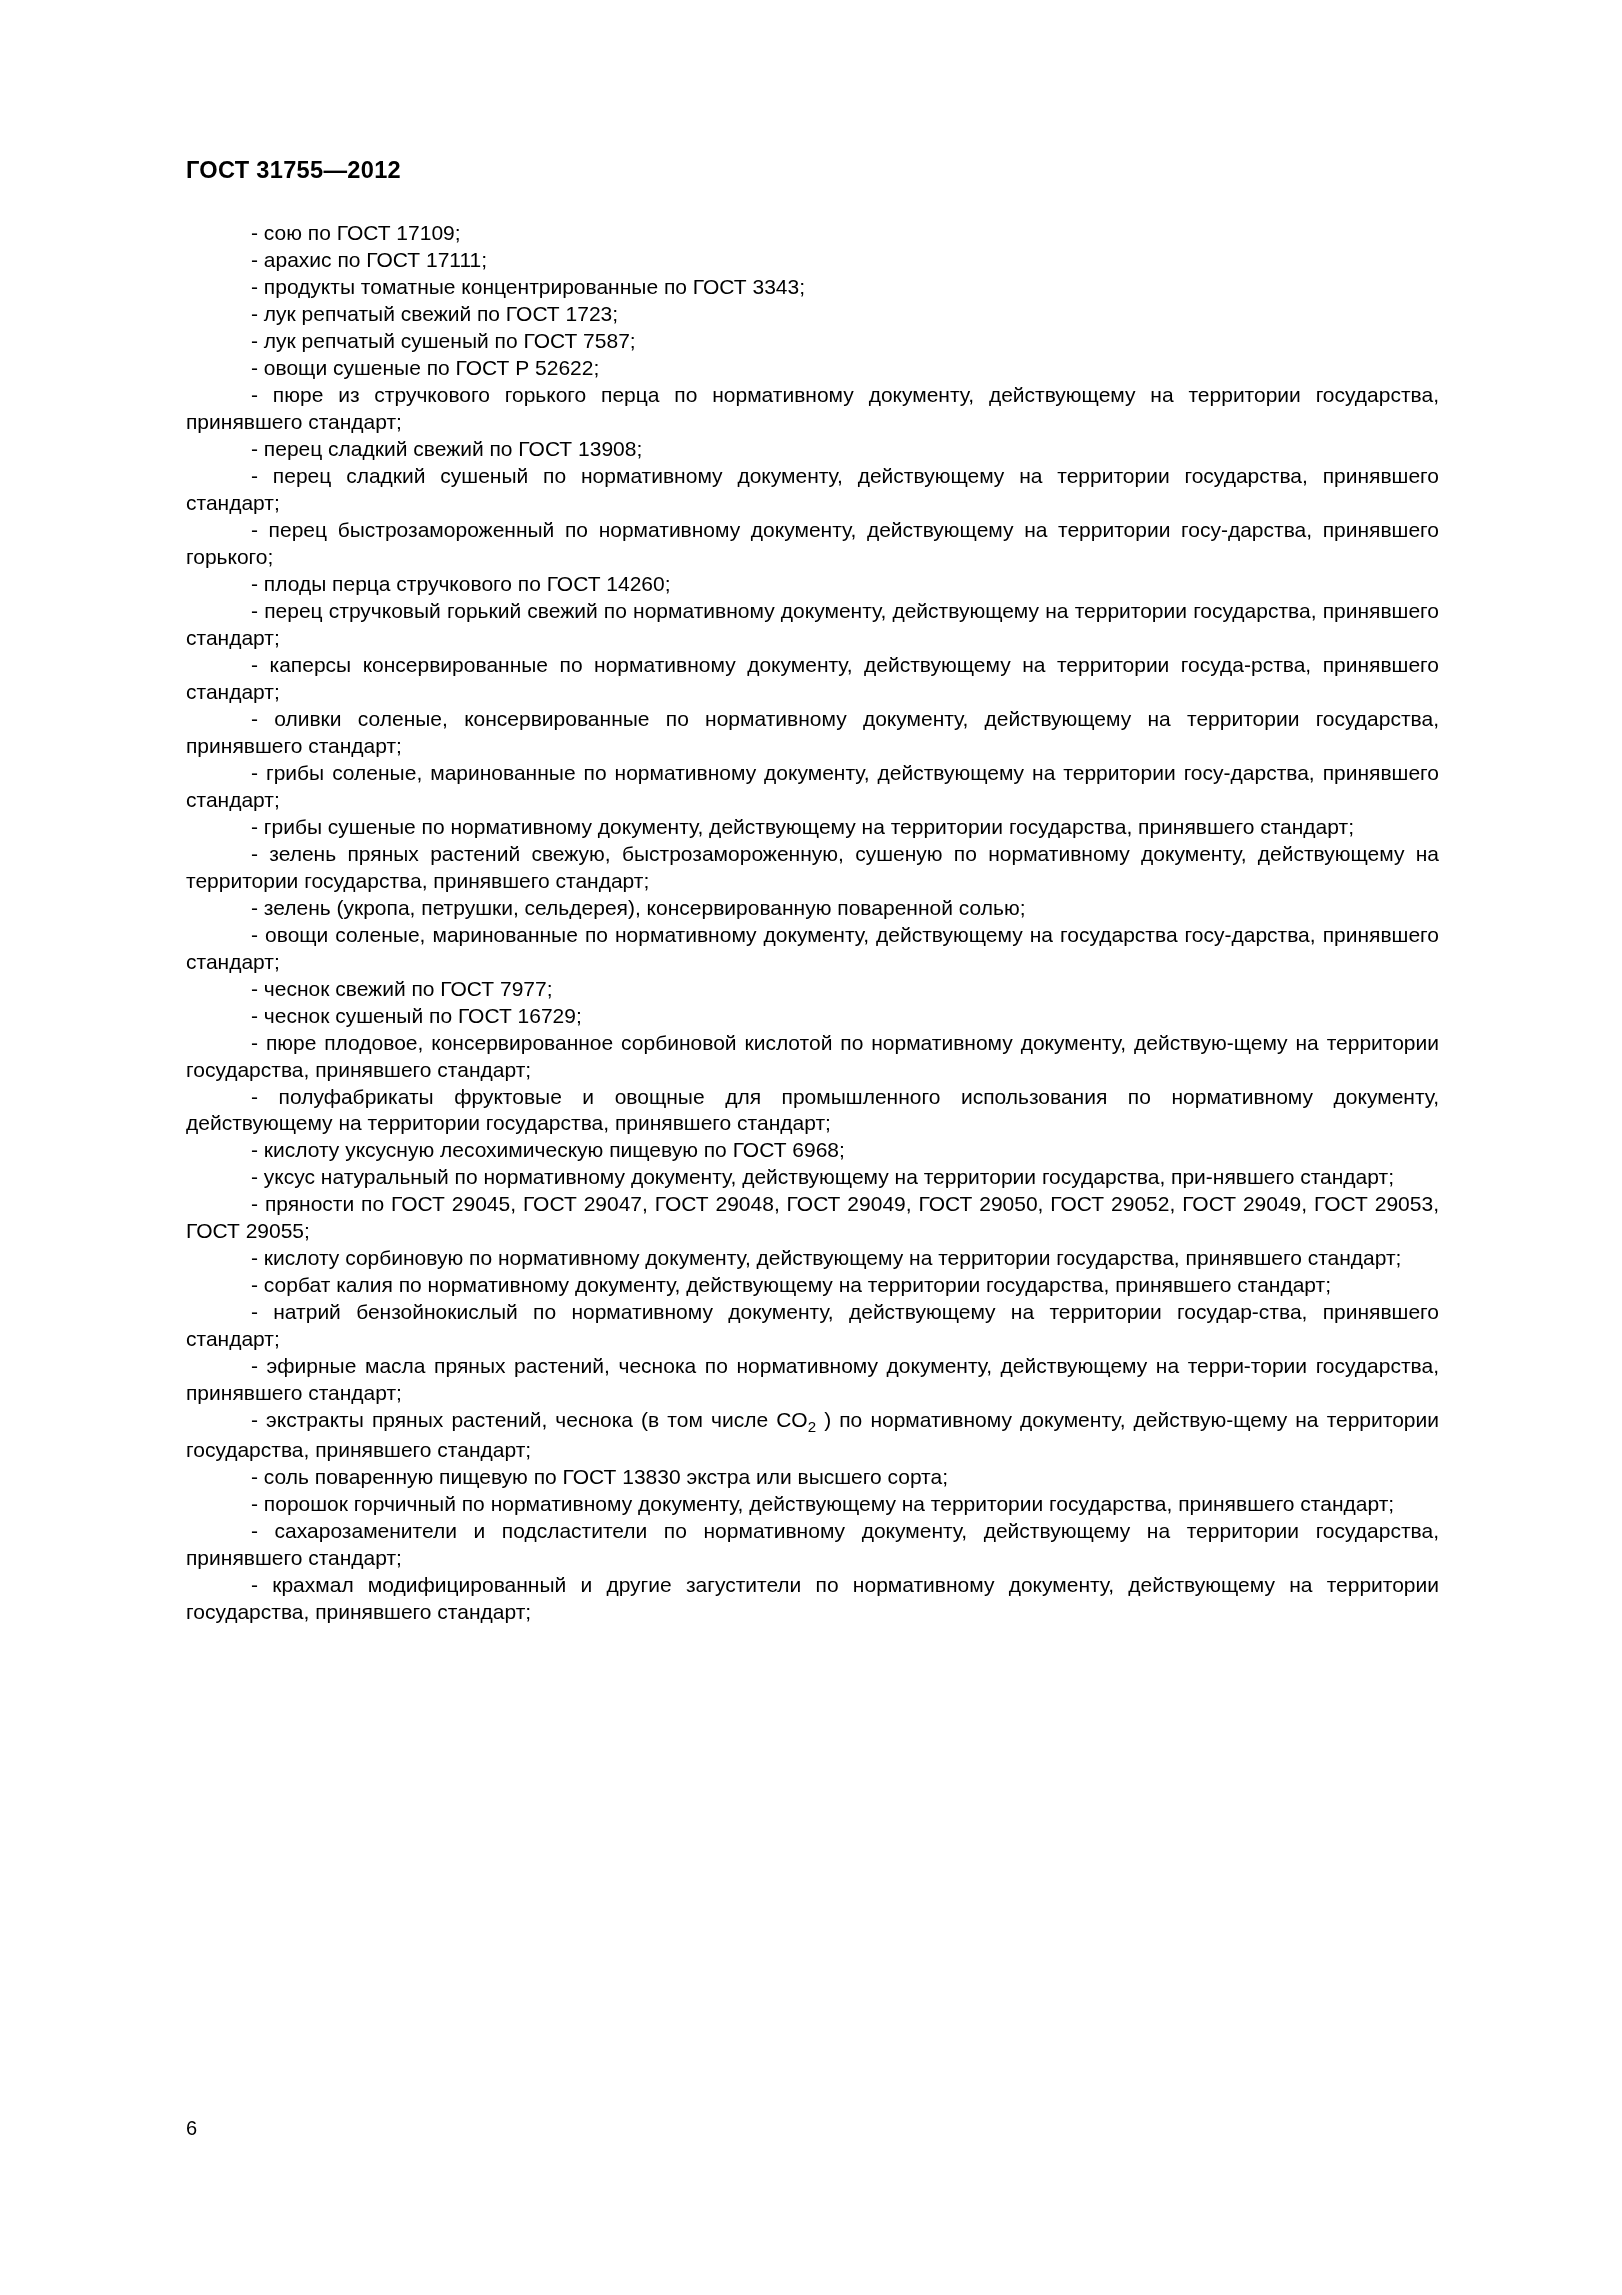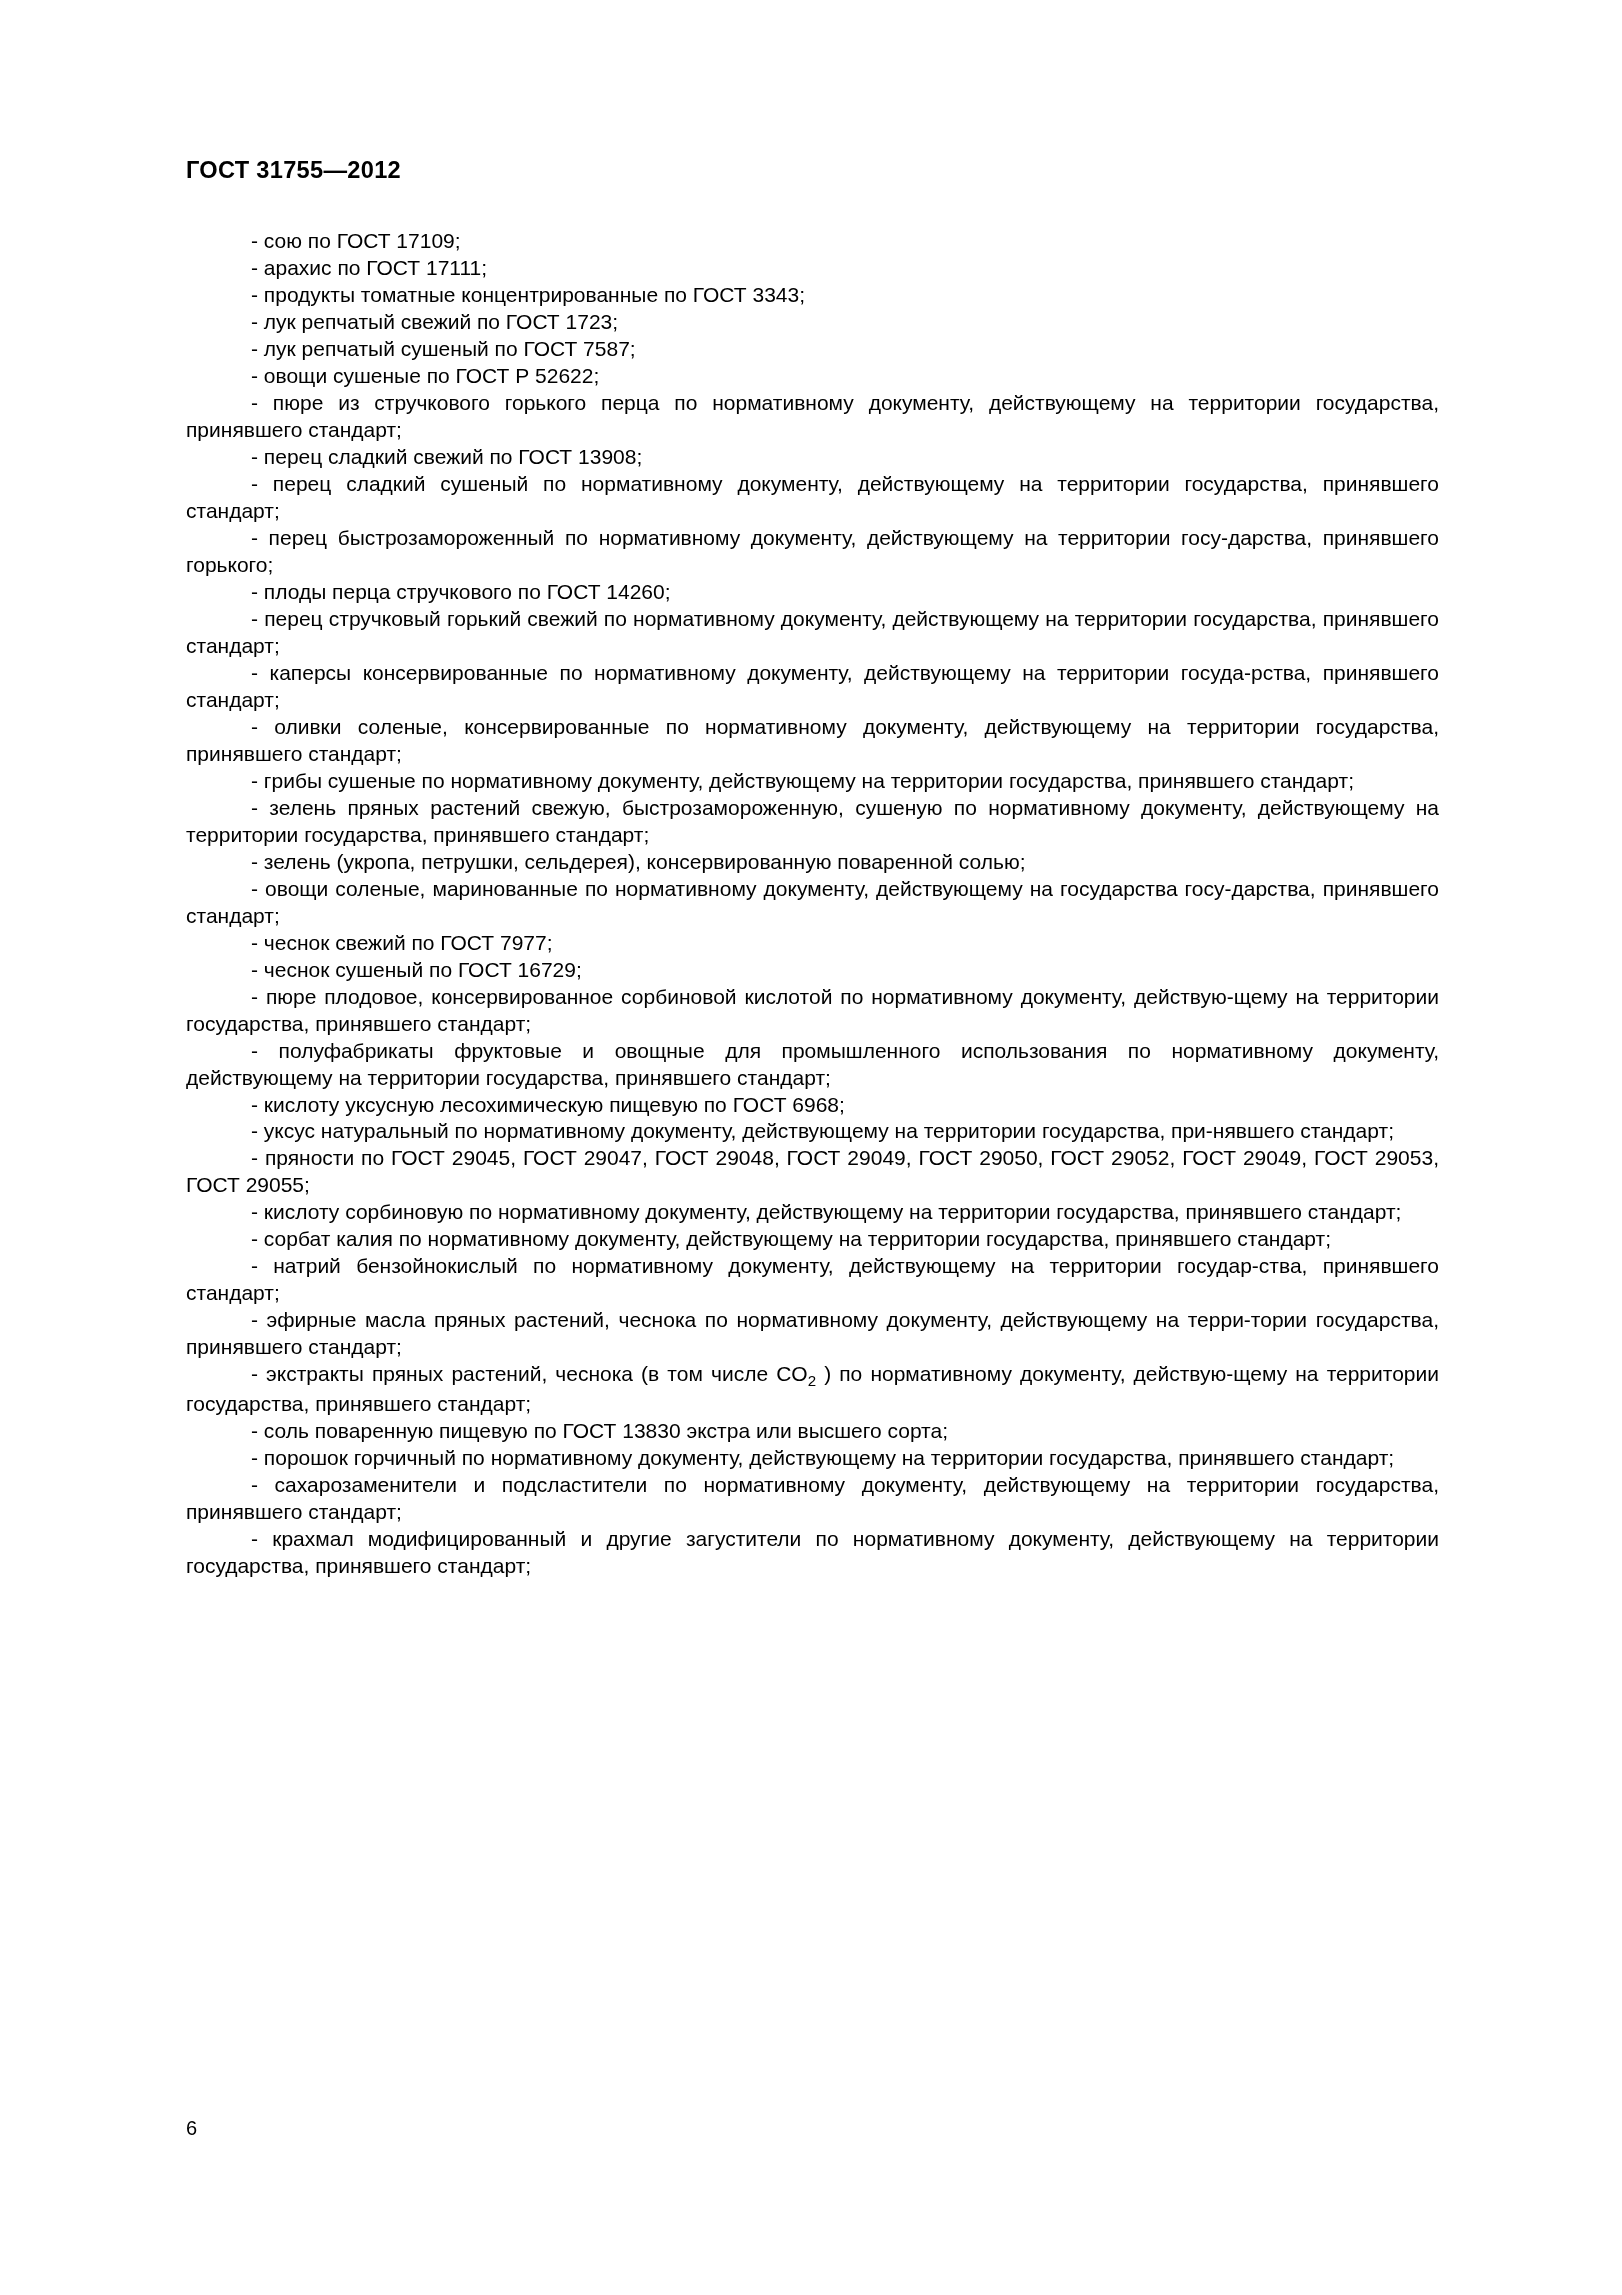--- a/index.html
+++ b/index.html
@@ -23,21 +23,21 @@
   .doc-header {
     position: absolute;
     top: 157px;
     left: 186px;
     font-size: 23.6px;
     font-weight: bold;
     letter-spacing: 0.3px;
   }
   .content {
     position: absolute;
-    top: 228px;
+    top: 220px;
     left: 186px;
     width: 1253px;
   }
   .para {
     font-size: 21px;
     line-height: 1.285;
     text-align: justify;
     text-indent: 65px;
     margin: 0 0 0 0;
     hyphens: manual;
@@ -71,20 +71,21 @@
       <div class="para nojust">- лук репчатый сушеный по ГОСТ 7587;</div>
       <div class="para nojust">- овощи сушеные по ГОСТ Р 52622;</div>
       <div class="para">- пюре из стручкового горького перца по нормативному документу, действующему на территории государства, принявшего стандарт;</div>
       <div class="para nojust">- перец сладкий свежий по ГОСТ 13908;</div>
       <div class="para">- перец сладкий сушеный по нормативному документу, действующему на территории государства, принявшего стандарт;</div>
       <div class="para">- перец  быстрозамороженный  по  нормативному документу, действующему на территории госу-дарства, принявшего горького;</div>
       <div class="para nojust">- плоды перца стручкового по ГОСТ 14260;</div>
       <div class="para">- перец стручковый горький свежий по нормативному документу, действующему на территории государства, принявшего стандарт;</div>
       <div class="para">- каперсы консервированные по нормативному документу, действующему на территории госуда-рства, принявшего стандарт;</div>
       <div class="para">- оливки соленые, консервированные по нормативному документу, действующему на территории государства, принявшего стандарт;</div>
+      <div class="para">- грибы соленые, маринованные по нормативному документу, действующему на территории госу-дарства, принявшего стандарт;</div>
       <div class="para">- грибы сушеные по нормативному документу, действующему на территории государства, принявшего стандарт;</div>
       <div class="para">- зелень пряных растений свежую, быстрозамороженную, сушеную по нормативному документу, действующему на территории государства, принявшего стандарт;</div>
       <div class="para nojust">- зелень (укропа, петрушки, сельдерея), консервированную поваренной солью;</div>
       <div class="para">- овощи соленые, маринованные по нормативному документу, действующему на государства госу-дарства, принявшего стандарт;</div>
       <div class="para nojust">- чеснок свежий по ГОСТ 7977;</div>
       <div class="para nojust">- чеснок сушеный по ГОСТ 16729;</div>
       <div class="para">- пюре плодовое, консервированное сорбиновой кислотой по нормативному документу, действую-щему на территории государства, принявшего стандарт;</div>
       <div class="para">- полуфабрикаты  фруктовые  и  овощные  для  промышленного  использования  по  нормативному документу, действующему на территории государства, принявшего стандарт;</div>
       <div class="para nojust">- кислоту уксусную лесохимическую пищевую по ГОСТ 6968;</div>
       <div class="para">- уксус натуральный по нормативному документу, действующему на территории государства, при-нявшего стандарт;</div>

